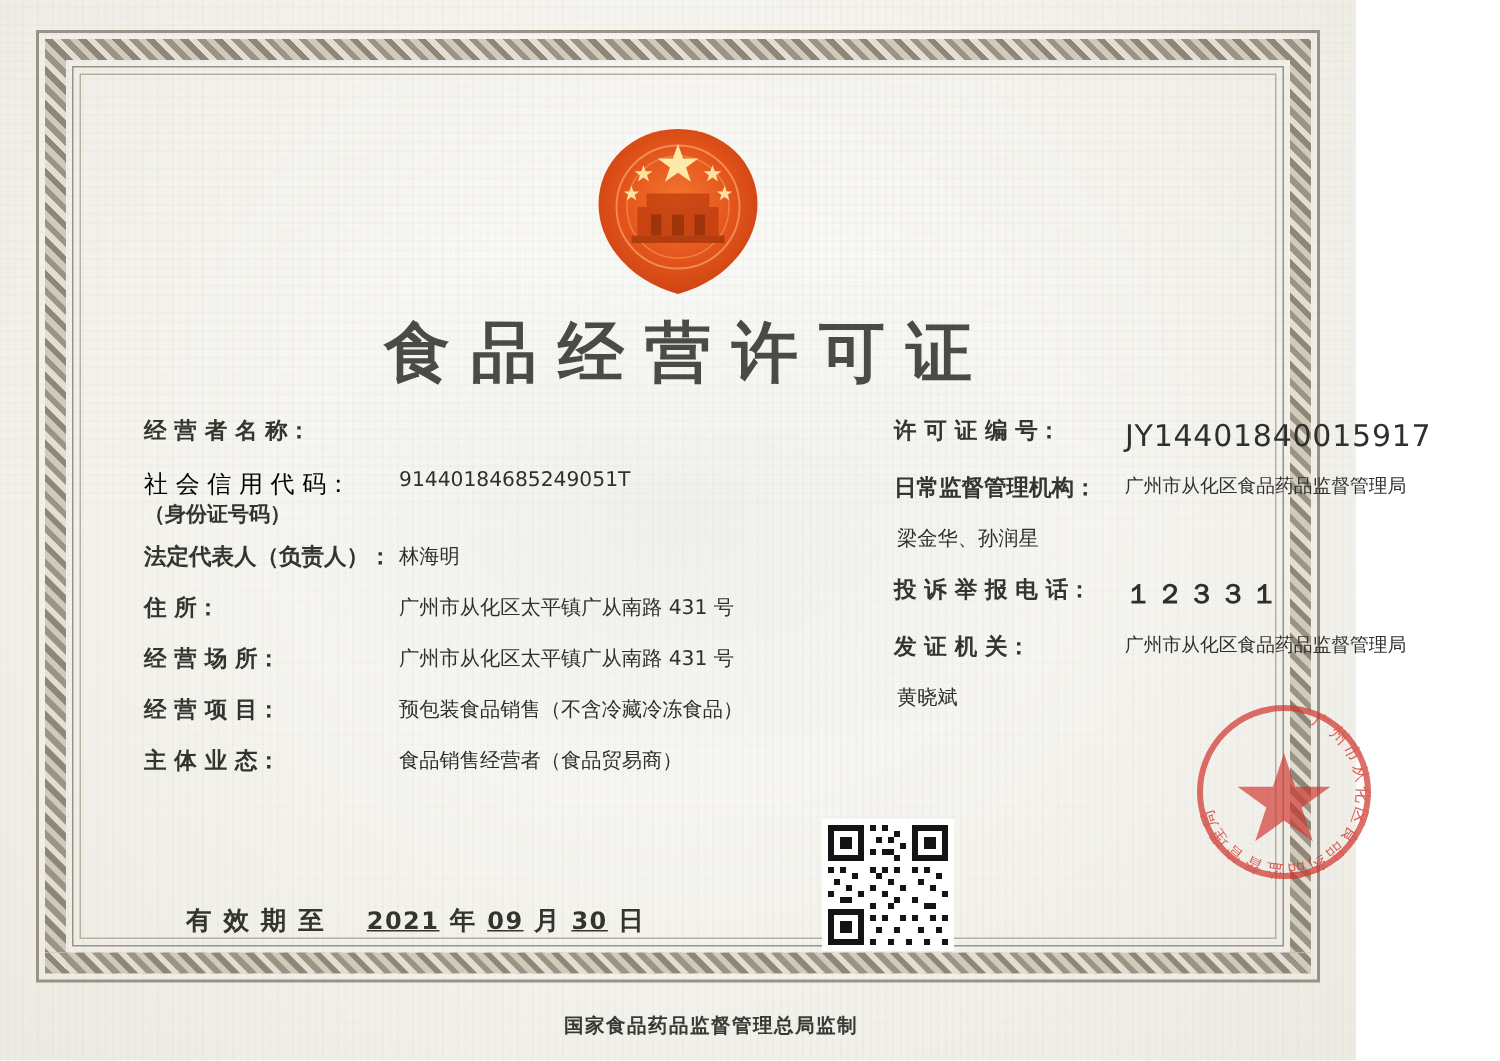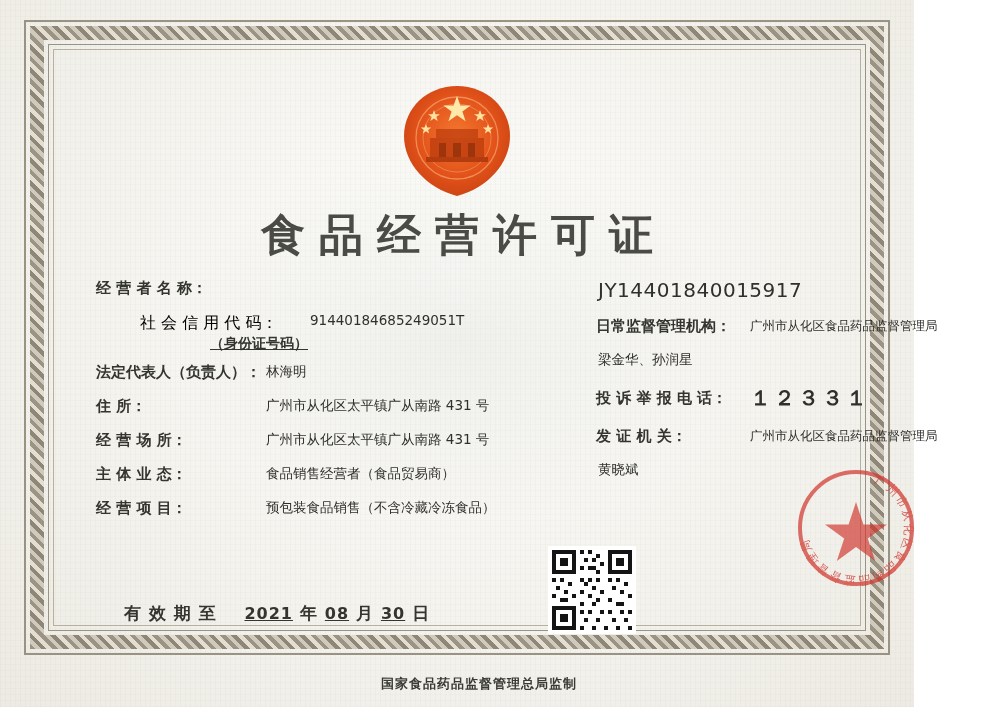--- a/index.html
+++ b/index.html
@@ -14,21 +14,20 @@
     overflow: hidden;
   }
 
   
   .certificate {
     position: relative;
     width: 904px;
     height: 707px;
     background:
       radial-gradient(ellipse at 50% 42%, #fdfdfb 0%, #f4f3ee 55%, #eceae2 100%);
-    padding-left: 10px;
   }
 
   
   .texture {
     position: absolute;
     inset: 0;
     background-image:
       repeating-linear-gradient(90deg, rgba(160,160,150,0.055) 0 1px, rgba(0,0,0,0) 1px 5px),
       repeating-linear-gradient(0deg, rgba(160,160,150,0.045) 0 1px, rgba(0,0,0,0) 1px 6px);
     pointer-events: none;
@@ -112,56 +111,55 @@
   }
   .col-right {
     position: absolute;
     left: 500px;
     top: 0;
     width: 412px;
   }
 
   .row {
     display: flex;
-    align-items: center;
+    align-items: flex-start;
     margin-bottom: 14px;
     min-height: 20px;
   }
   .label {
     font-family: "DejaVu Sans", "Liberation Sans", sans-serif;
     font-size: 15px;
     font-weight: bold;
     color: #35352f;
     white-space: nowrap;
     flex: 0 0 auto;
   }
   .value {
     font-size: 13.5px;
     color: #2f2f2b;
     white-space: nowrap;
     padding-left: 2px;
   }
   .value.small { font-size: 12.5px; }
   .value.mono-wide { font-size: 20px; letter-spacing: 0.5px; }
-  .value.big-space { font-size: 21px; letter-spacing: 3px; font-weight: bold; }
+  .value.big-space { font-size: 18px; letter-spacing: 3px; font-weight: bold; }
 
   
   .col-left .label { width: 168px; display: inline-block; }
-  .col-left .label-2line { width: 168px; display: inline-block; line-height: 1.35; margin-left: 44px; }
+  .col-left .label-2line { width: 168px; display: inline-block; line-height: 1.35; }
   .col-right .label { width: 152px; display: inline-block; }
 
   .row.two-line { margin-bottom: 10px; align-items: flex-start; }
   .sub-label {
     display: block;
     font-size: 14px;
     font-weight: bold;
     color: #35352f;
-    text-align: right;
+    text-align: left;
     width: 168px;
-    text-decoration: underline;
   }
 
   
   .seal {
     position: absolute;
     left: 790px;
     top: 462px;
     width: 132px;
     height: 132px;
     opacity: 0.78;
@@ -271,34 +269,35 @@
         <span class="label">住            所：</span>
         <span class="value">广州市从化区太平镇广从南路 431 号</span>
       </div>
 
       <div class="row">
         <span class="label">经 营 场 所：</span>
         <span class="value">广州市从化区太平镇广从南路 431 号</span>
       </div>
 
       <div class="row">
+        <span class="label">经 营 项 目：</span>
+        <span class="value">预包装食品销售（不含冷藏冷冻食品）</span>
+      </div>
+
+      <div class="row">
         <span class="label">主 体 业 态：</span>
         <span class="value">食品销售经营者（食品贸易商）</span>
       </div>
 
-      <div class="row">
-        <span class="label">经 营 项 目：</span>
-        <span class="value">预包装食品销售（不含冷藏冷冻食品）</span>
-      </div>
-
     </div>
 
     <div class="col-right">
 
       <div class="row">
+        <span class="label">许 可 证 编 号：</span>
         <span class="value mono-wide">JY14401840015917</span>
       </div>
 
       <div class="row">
         <span class="label">日常监督管理机构：</span>
         <span class="value small">广州市从化区食品药品监督管理局</span>
       </div>
 
       <div class="row">
         <span class="value">梁金华、孙润星</span>
@@ -400,21 +399,21 @@
           <rect x="40" y="40" width="2" height="2"></rect>
       </g>
     </svg>
   </div>
 
   <div class="validity">
     <span>有 效 期 至</span>
     &nbsp;&nbsp;
     <span class="v-num">2021</span>
     <span>年</span>
-    <span class="v-num">08</span>
+    <span class="v-num">09</span>
     <span>月</span>
     <span class="v-num">30</span>
     <span>日</span>
   </div>
 
   <div class="footer">国家食品药品监督管理总局监制</div>
 
 </div>
 
 </body></html>

